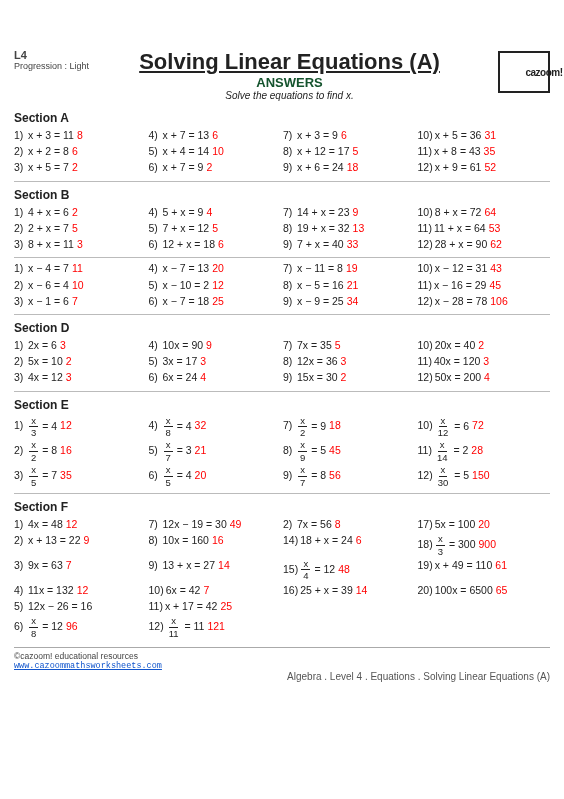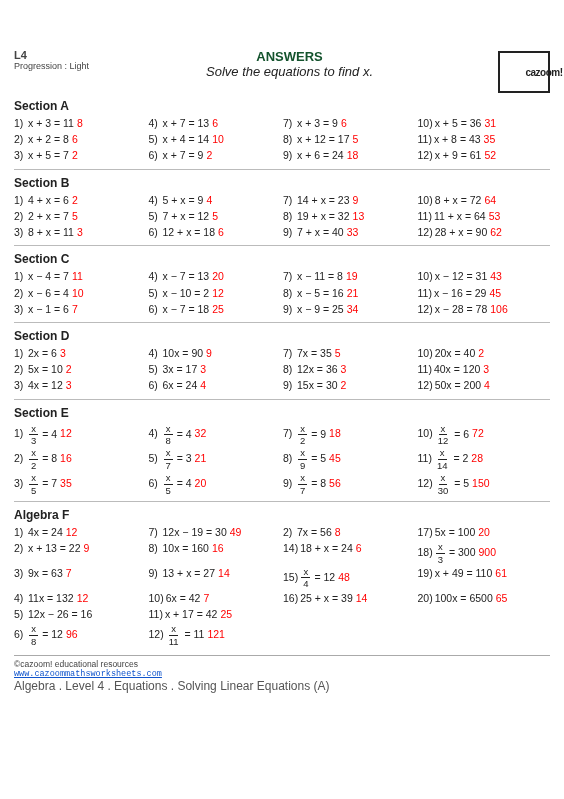--- a/index.html
+++ b/index.html
@@ -41,21 +41,21 @@
     }
     .answers-label {
       color: #14532d;
       font-weight: bold;
       font-size: 13px;
       text-align: left;
     }
     .subtitle {
       text-align: center;
       font-style: italic;
-      font-size: 13px;
+      font-size: 10px;
       margin-bottom: 4px;
     }
     .logo-box {
       border: 2px solid #222;
       width: 52px;
       height: 42px;
       display: flex;
       align-items: center;
       justify-content: center;
       font-size: 11px;
@@ -117,21 +117,21 @@
       border-top: 1px solid #aaa;
       margin-top: 8px;
       padding-top: 3px;
       display: flex;
       justify-content: space-between;
       font-size: 8.5px;
       color: #444;
       flex-direction: column;
     }
     .footer-left { display: flex; flex-direction: column; }
-    .footer-right { font-size: 12px; color: #555; }
+    .footer-right { font-size: 10px; color: #555; text-align: right; }
     .footer a { color: #1155cc; text-decoration: underline; font-family: Liberation Mono, monospace; }
     .section-f-grid {
       display: grid;
       grid-template-columns: 1fr 1fr 1fr 1fr;
       gap: 1px 2px;
     }
     .header-center {
       flex: 1;
       display: flex;
       flex-direction: column;
@@ -144,20 +144,21 @@
 <div>
 
   <div class="header">
     <div class="header-left">
       <span class="level-info">
         <span class="level">L4</span><br>
         <span>Progression : Light</span>
       </span>
     </div>
     <div class="header-center">
+      <div class="title">Solving Linear Equations (A)</div>
       <div class="answers-label">ANSWERS</div>
       <div class="subtitle">Solve the equations to find x.</div>
     </div>
     <div class="logo-box">
       <span>cazoom!</span>
     </div>
   </div>
 
   <div class="section-title">Section A</div>
   <div class="section-grid">
@@ -284,21 +285,20 @@
       </div>
     <div class="eq-item">
         <span class="eq-num">12)</span>
         <span class="eq-text">28 + x = 90</span>
         <span class="eq-ans">62</span>
       </div>
   </div>
 
   <div class="divider"></div>
 
-  <div class="section-title">Section C</div>
   <div class="section-grid">
     <div class="eq-item">
         <span class="eq-num">1)</span>
         <span class="eq-text">x − 4 = 7</span>
         <span class="eq-ans">11</span>
       </div>
     <div class="eq-item">
         <span class="eq-num">4)</span>
         <span class="eq-text">x − 7 = 13</span>
         <span class="eq-ans">20</span>
@@ -521,25 +521,25 @@
       <span class="eq-text"><span class="frac">
             <span class="num">x</span>
             <span class="den">30</span>
           </span> = 5</span>
       <span class="eq-ans">150</span>
     </div>
   </div>
 
   <div class="divider"></div>
 
-  <div class="section-title">Algebra F</div>
+  <div class="section-title">Section F</div>
   <div class="section-f-grid">
     <div class="eq-item">
         <span class="eq-num">1)</span>
-        <span class="eq-text">4x = 24</span>
+        <span class="eq-text">4x = 48</span>
         <span class="eq-ans">12</span>
       </div>
     <div class="eq-item">
         <span class="eq-num">7)</span>
         <span class="eq-text">12x − 19 = 30</span>
         <span class="eq-ans">49</span>
       </div>
     <div class="eq-item">
         <span class="eq-num">2)</span>
         <span class="eq-text">7x = 56</span>

